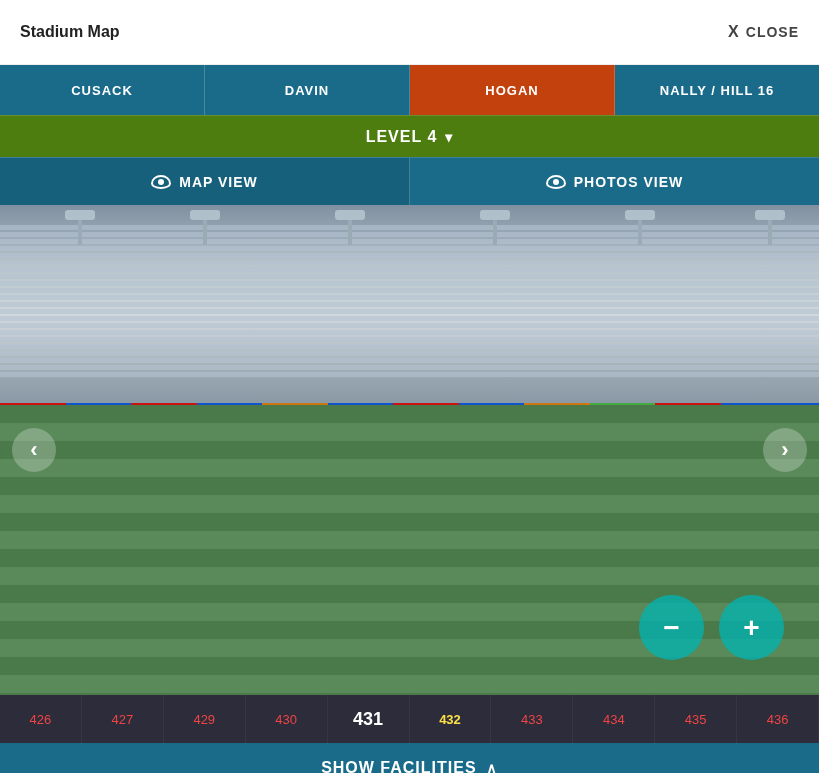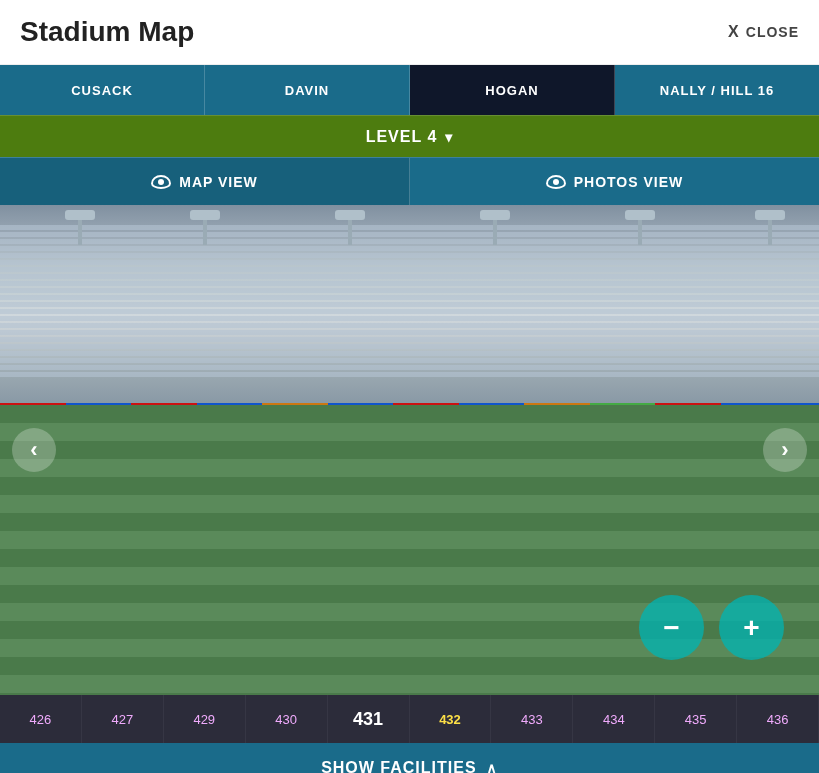--- a/index.html
+++ b/index.html
@@ -16,21 +16,21 @@
     #header {
       display: flex;
       align-items: center;
       justify-content: space-between;
       padding: 0 20px;
       height: 65px;
       background: #fff;
       border-bottom: 1px solid #eee;
     }
     #title {
-      font-size: 28px;
+      font-size: 16px;
       font-weight: bold;
       color: #222;
     }
     #close-btn {
       display: flex;
       align-items: center;
       gap: 6px;
       cursor: pointer;
       color: #444;
       font-size: 14px;
@@ -57,21 +57,21 @@
       justify-content: center;
       color: #fff;
       font-size: 13px;
       font-weight: 700;
       letter-spacing: 1px;
       cursor: pointer;
       border-right: 1px solid rgba(255,255,255,0.2);
     }
     .stand-tab:last-child { border-right: none; }
     .stand-tab.active {
-      background: #0f172a;
+      background: #c2410c;
     }
 
     
     #level-selector {
       display: flex;
       align-items: center;
       justify-content: center;
       height: 42px;
       background: #4d7c0f;
       border-top: 1px solid rgba(255,255,255,0.15);
@@ -304,21 +304,21 @@
       display: flex;
       height: 48px;
       background: #2c2c3a;
       overflow: hidden;
     }
     .seat-num {
       flex: 1;
       display: flex;
       align-items: center;
       justify-content: center;
-      color: #f0abfc;
+      color: #ef4444;
       font-size: 13px;
       font-weight: 500;
       border-right: 1px solid rgba(255,255,255,0.05);
       cursor: pointer;
     }
     .seat-num.active {
       color: #fff;
       font-size: 18px;
       font-weight: 700;
       text-align: center;

